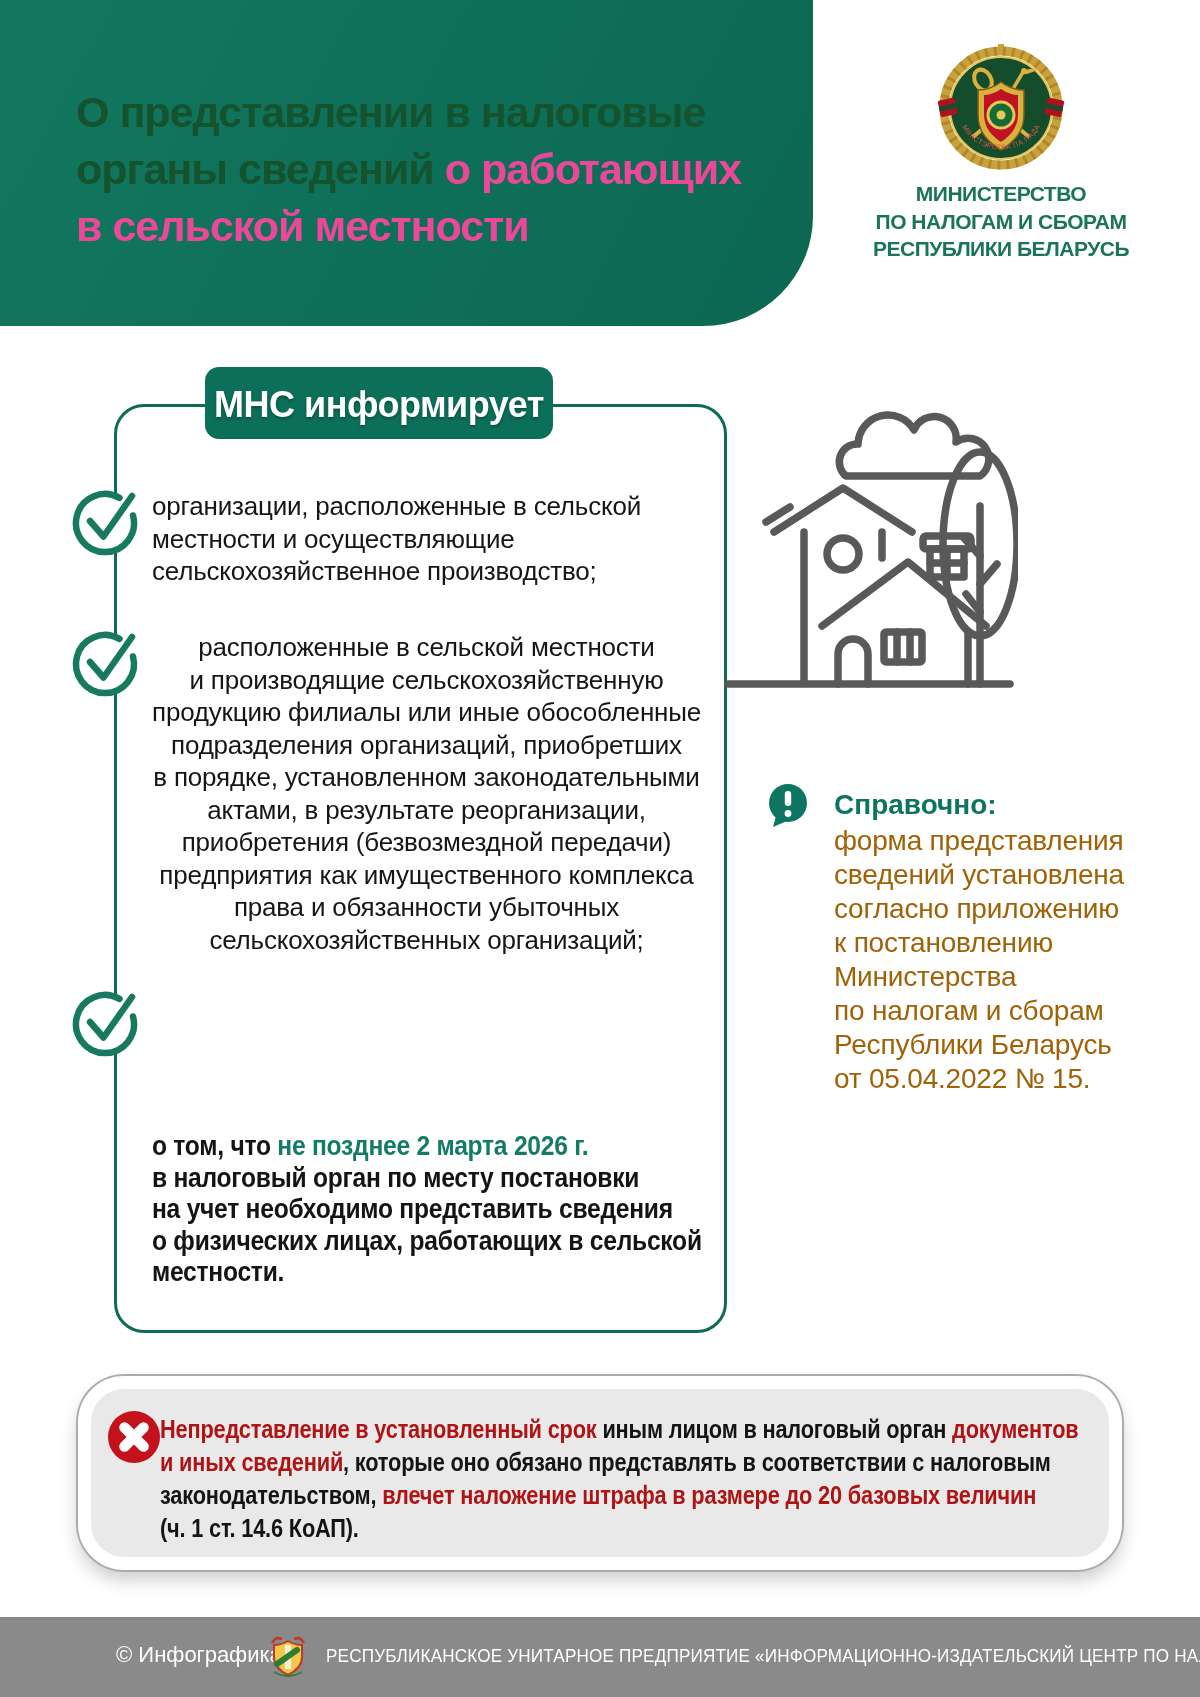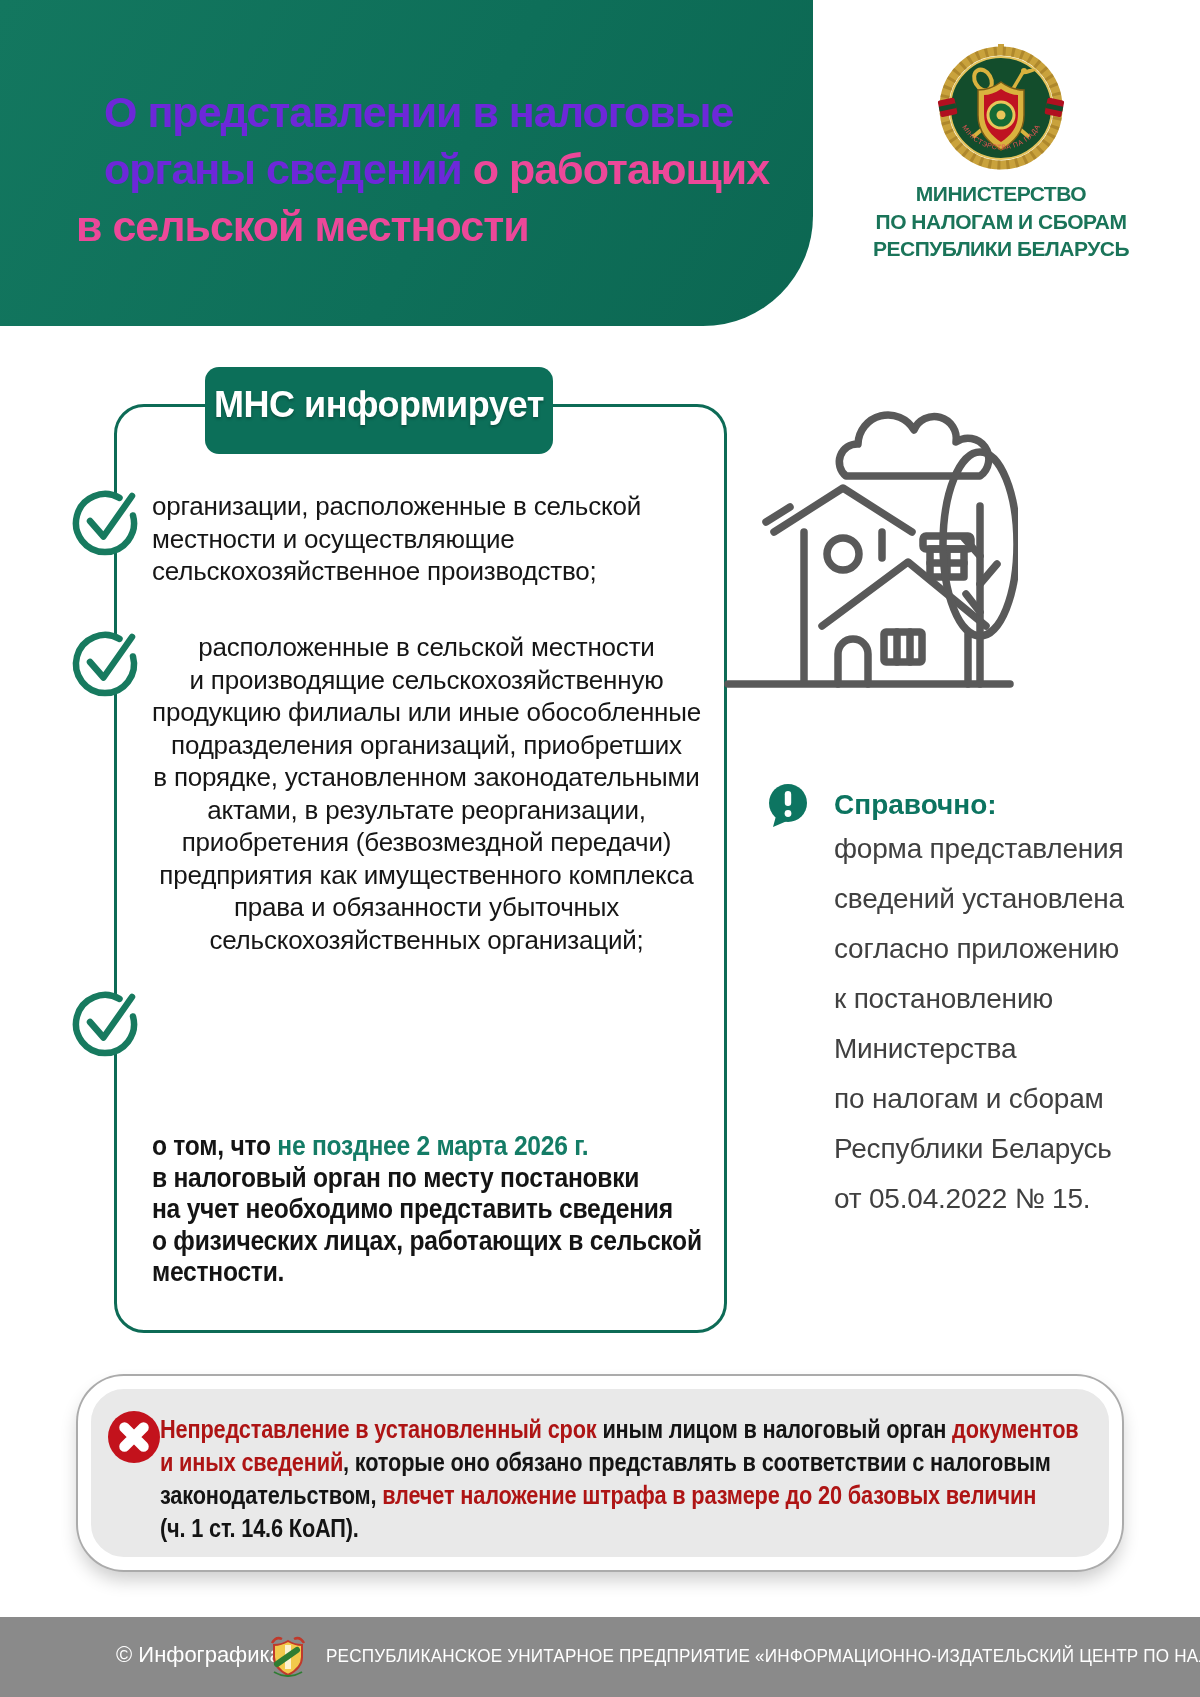--- a/index.html
+++ b/index.html
@@ -5,43 +5,43 @@
   html,body{margin:0;padding:0;background:#ffffff;}
   .page{position:relative;width:1200px;height:1697px;background:#ffffff;overflow:hidden;
         font-family:"Liberation Sans",sans-serif;}
   .abs{position:absolute;}
 
   
   .header-green{left:0;top:0;width:813px;height:326px;
     background:linear-gradient(118deg,#13775f 0%,#0e6f59 55%,#0c6752 100%);
     border-radius:0 0 110px 0;}
   .title{left:76px;top:84px;font-size:43px;font-weight:bold;line-height:57px;letter-spacing:-1px;}
-  .seg-y{color:#6d28d9;margin-left:28px;}
+  .seg-y{color:#14532d;}
   .seg-w{color:#ec4899;}
   .ministry-name{left:868px;top:180px;width:266px;text-align:center;color:#1a7459;
     font-weight:bold;font-size:21px;line-height:27.5px;letter-spacing:-0.5px;white-space:pre-line;}
 
   
   .card{left:114px;top:404px;width:613px;height:929px;border:3px solid #0d6b56;
     border-radius:30px;box-sizing:border-box;background:transparent;}
-  .badge{left:205px;top:367px;width:348px;height:87px;background:#0c6f59;border-radius:14px;
+  .badge{left:205px;top:367px;width:348px;height:72px;background:#0c6f59;border-radius:14px;
     color:#fff;font-size:36px;font-weight:bold;text-align:center;line-height:76px;
     letter-spacing:-0.5px;text-shadow:0 2px 3px rgba(0,0,0,0.28);}
   .check{width:80px;height:80px;}
   .check-1{left:65px;top:479px;} .check-2{left:65px;top:620px;} .check-3{left:65px;top:980px;}
   .item{left:152px;color:#161616;font-size:26px;line-height:32.5px;white-space:pre-line;letter-spacing:-0.2px;}
   .item-1{top:490px;} .item-2{top:631px;text-align:center;} .item-3{top:988px;}
   .deadline{left:152px;top:1130px;font-size:28px;font-weight:bold;line-height:31.5px;
     transform:scaleX(0.88);transform-origin:0 0;white-space:nowrap;letter-spacing:-0.3px;}
   .seg-k{color:#141414;}
   .seg-g{color:#147c66;}
 
   
   .ref-label{left:834px;top:789px;font-size:28px;font-weight:bold;color:#0c7460;}
-  .ref-body{left:834px;top:824px;font-size:28px;line-height:50px;color:#404040;
+  .ref-body{left:834px;top:824px;font-size:28px;line-height:34px;color:#a16207;
     white-space:pre-line;letter-spacing:-0.2px;}
 
   
   .warning-box{left:78px;top:1376px;width:1044px;height:194px;background:#e9e9e9;
     border:13px solid #ffffff;border-radius:46px;box-sizing:border-box;
     box-shadow:0 0 0 2px #ababab,0 10px 18px rgba(0,0,0,0.20);}
   .warning-text{left:160px;top:1413px;font-size:25px;font-weight:bold;line-height:33px;
     transform:scaleX(0.87);transform-origin:0 0;white-space:nowrap;letter-spacing:-0.2px;}
   .seg-r{color:#ae1414;}
 

